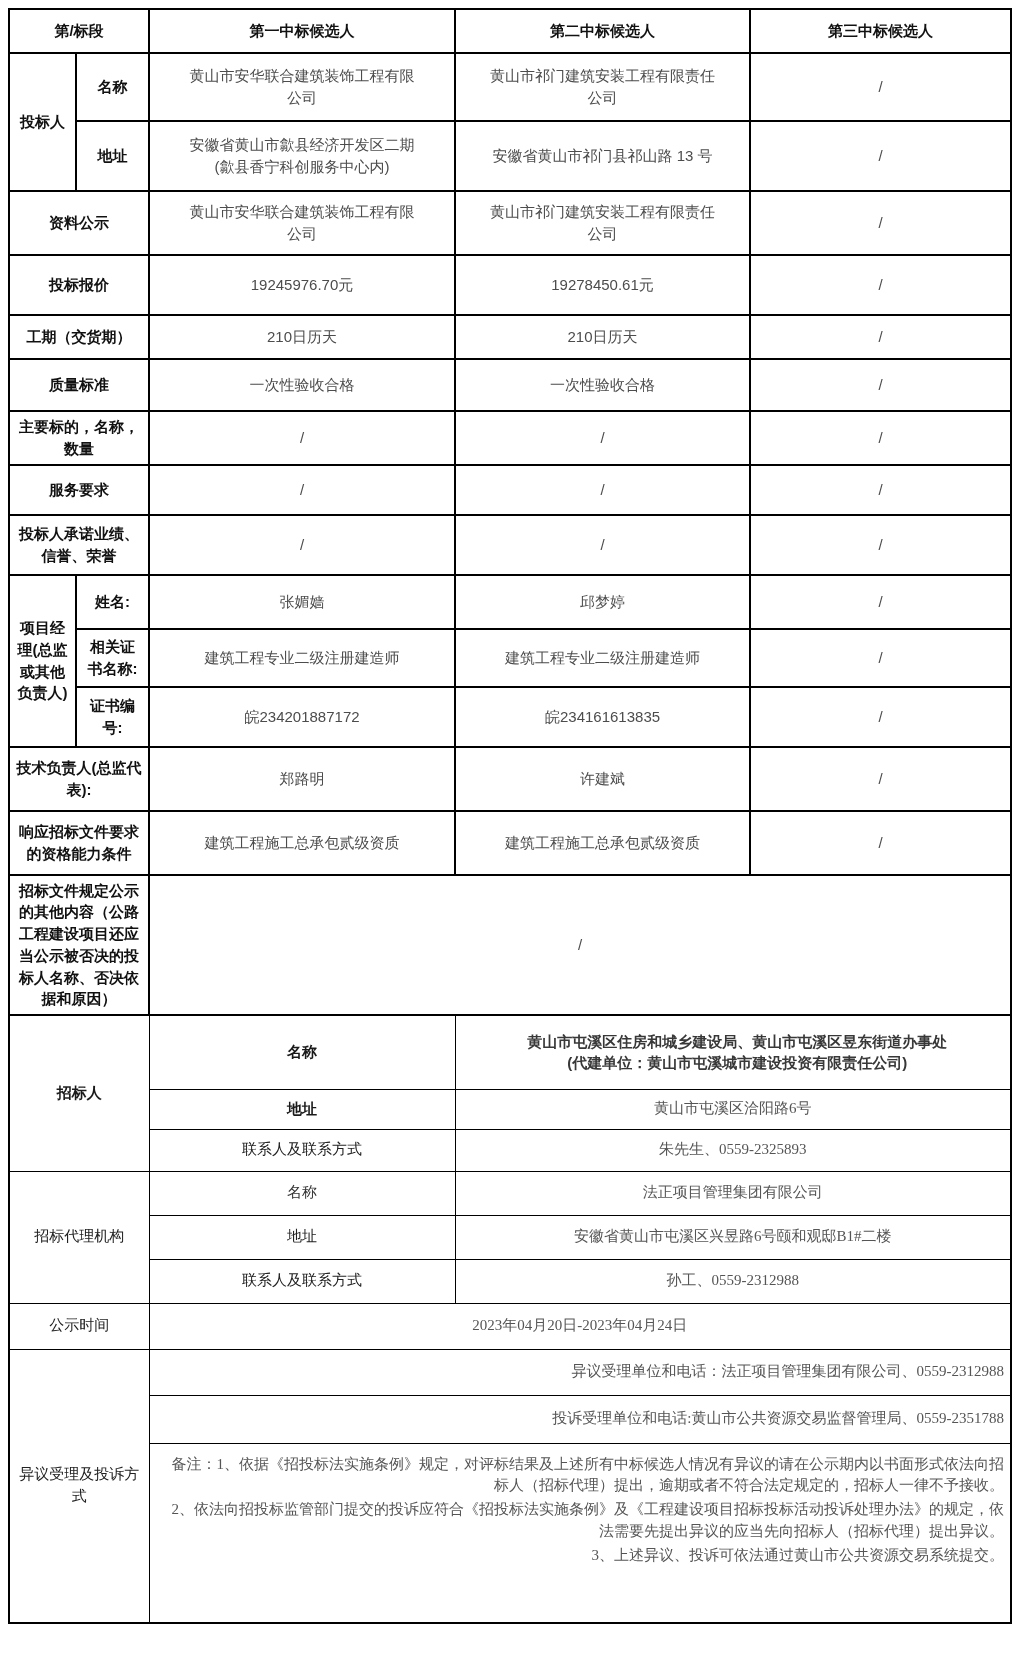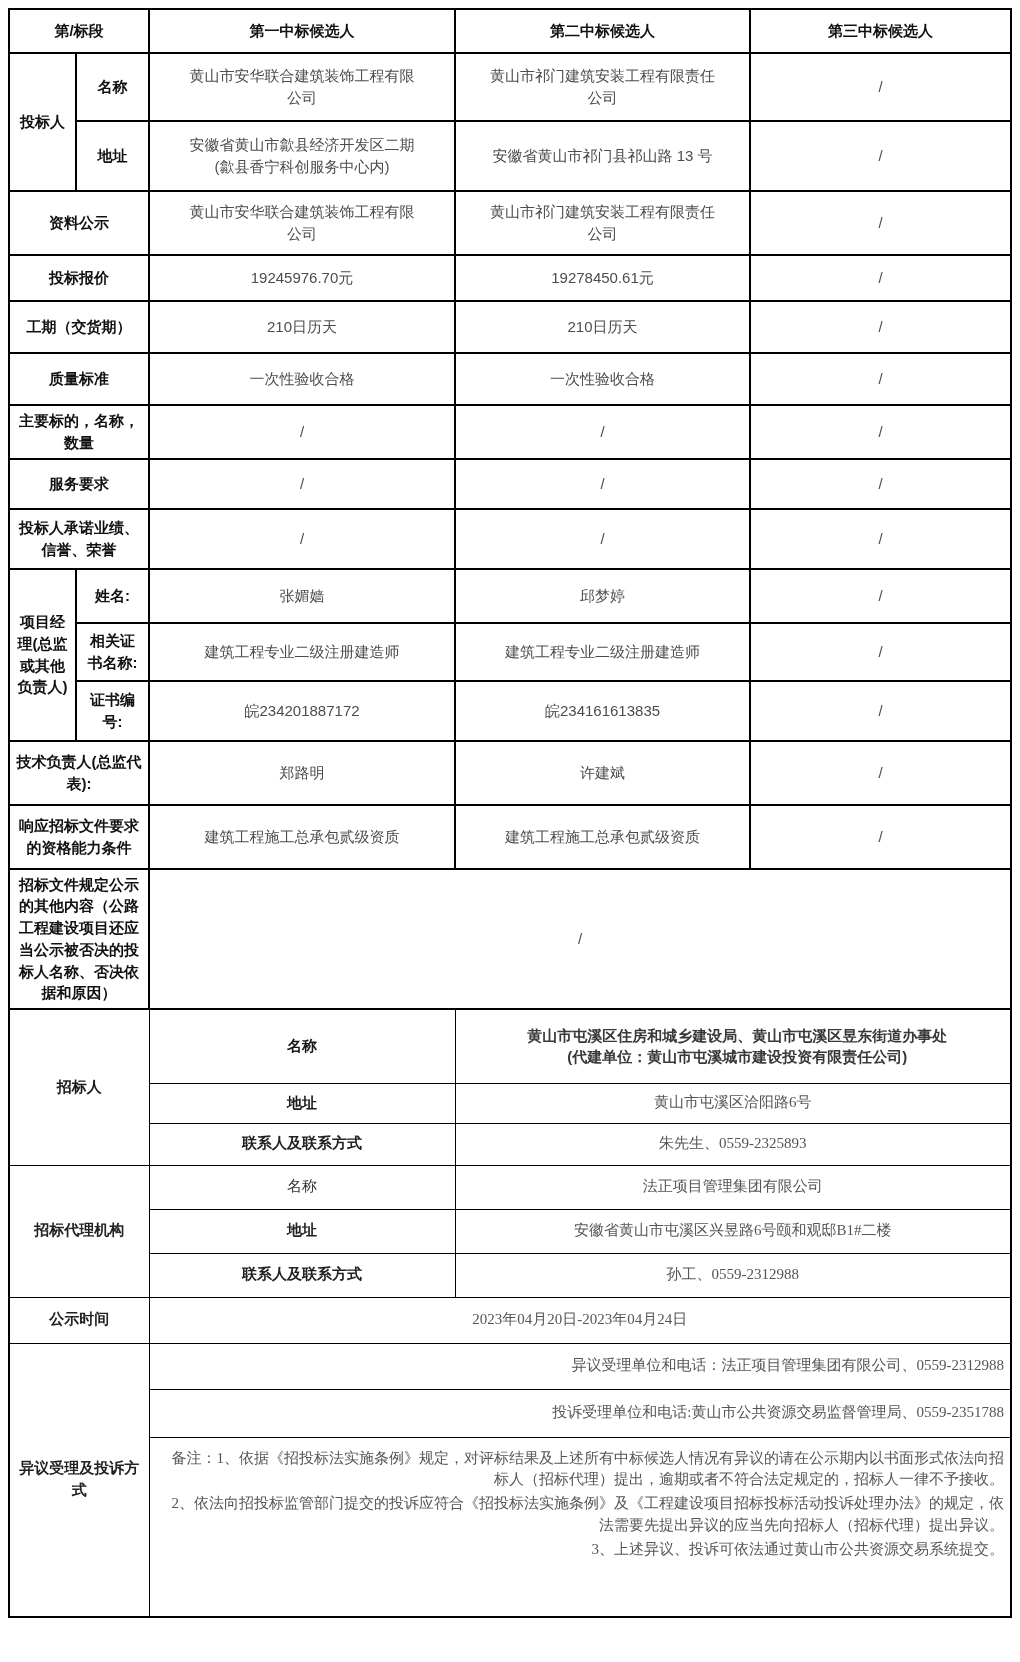--- a/index.html
+++ b/index.html
@@ -30,21 +30,21 @@
     overflow: hidden;
   }
   
   tr.hv > td { border-width: 2px; }
 
   
   .lbl  { font-family: "Liberation Sans", "DejaVu Sans", sans-serif; font-weight: bold; color: #111111; }
   .val  { font-family: "Liberation Sans", "DejaVu Sans", sans-serif; color: #4c4c4c; }
   .blbl { font-family: "Liberation Sans", "DejaVu Sans", sans-serif; font-weight: bold; color: #1a1a1a; }
   .bval { font-family: "Liberation Sans", "DejaVu Sans", sans-serif; font-weight: bold; color: #383838; padding-left: 15px; }
-  .slbl { font-family: "Liberation Serif", "DejaVu Serif", serif; font-weight: bold; color: #222222; }
+  .slbl { font-family: "Liberation Serif", "DejaVu Serif", serif; font-weight: normal; color: #222222; }
   .sreg { font-family: "Liberation Serif", "DejaVu Serif", serif; color: #333333; }
   .sval { font-family: "Liberation Serif", "DejaVu Serif", serif; color: #555555; }
   .pre  { white-space: pre-line; }
   .ta-l { text-align: right; padding-left: 8px; }
   .va-t { vertical-align: top; padding-top: 10px; padding-left: 12px; }
   .remark-line { margin: 0 0 2px 0; }
 </style>
 </head>
 <body>
 
@@ -85,28 +85,28 @@
 
   <tr class="hv" style="height:64px">
     <td colspan="2" class="lbl">资料公示</td>
     <td class="val pre">黄山市安华联合建筑装饰工程有限
 公司</td>
     <td class="val pre">黄山市祁门建筑安装工程有限责任
 公司</td>
     <td class="val">/</td>
   </tr>
 
-  <tr class="hv" style="height:46px">
+  <tr class="hv" style="height:60px">
     <td colspan="2" class="lbl">投标报价</td>
     <td class="val">19245976.70元</td>
     <td class="val">19278450.61元</td>
     <td class="val">/</td>
   </tr>
 
-  <tr class="hv" style="height:52px">
+  <tr class="hv" style="height:44px">
     <td colspan="2" class="lbl">工期（交货期）</td>
     <td class="val">210日历天</td>
     <td class="val">210日历天</td>
     <td class="val">/</td>
   </tr>
 
   <tr class="hv" style="height:52px">
     <td colspan="2" class="lbl">质量标准</td>
     <td class="val">一次性验收合格</td>
     <td class="val">一次性验收合格</td>

